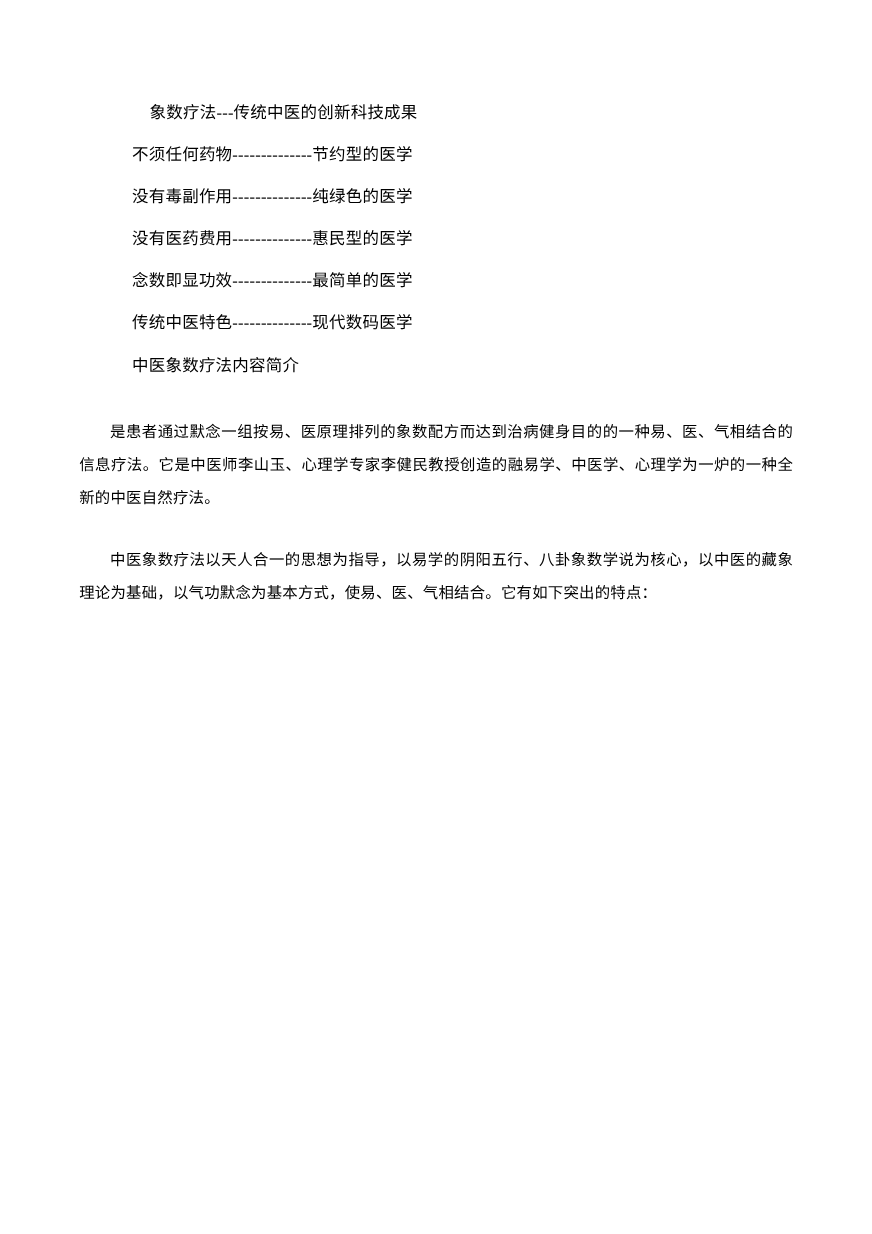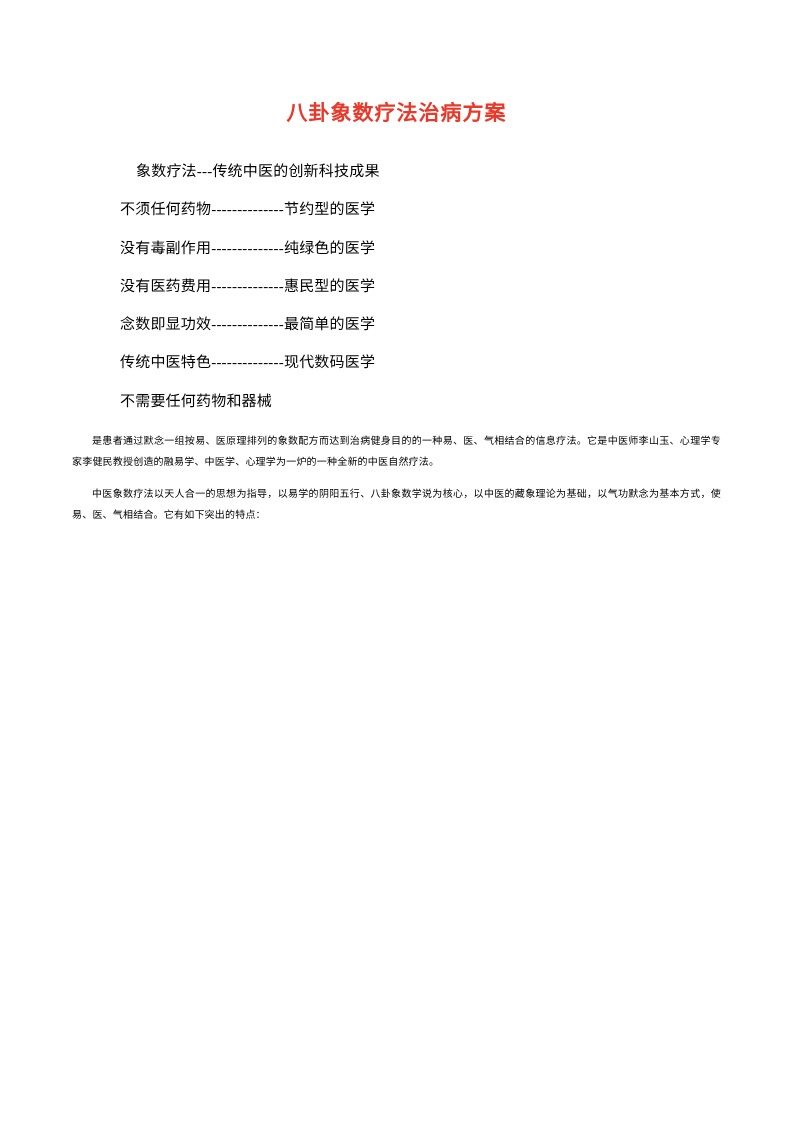--- a/index.html
+++ b/index.html
@@ -45,43 +45,43 @@
   .tagline.first {
     padding-left: 64px;
   }
   .subhead {
     font-size: 15px;
     line-height: 2.55;
     padding-left: 48px;
     letter-spacing: 0.2px;
   }
   .body-para {
-    font-size: 10px;
+    font-size: 14px;
     line-height: 2.15;
     text-align: justify;
     text-justify: inter-ideograph;
     text-indent: 2em;
-    margin: 10px 0 0 0;
+    margin: 27px 0 0 0;
     letter-spacing: 0.2px;
+    font-family: Liberation Mono, monospace;
   }
 </style>
 </head>
 <body>
 
 <div class="page">
 
-  <h1 class="doc-title">八卦象数疗法治病方案</h1>
 
   <div class="tagline-block">
     <div class="tagline first">象数疗法---传统中医的创新科技成果</div>
     <div class="tagline">不须任何药物--------------节约型的医学</div>
     <div class="tagline">没有毒副作用--------------纯绿色的医学</div>
     <div class="tagline">没有医药费用--------------惠民型的医学</div>
     <div class="tagline">念数即显功效--------------最简单的医学</div>
     <div class="tagline">传统中医特色--------------现代数码医学</div>
   </div>
 
-  <div class="subhead">不需要任何药物和器械</div>
+  <div class="subhead">中医象数疗法内容简介</div>
 
   <p class="body-para">是患者通过默念一组按易、医原理排列的象数配方而达到治病健身目的的一种易、医、气相结合的信息疗法。它是中医师李山玉、心理学专家李健民教授创造的融易学、中医学、心理学为一炉的一种全新的中医自然疗法。</p>
   <p class="body-para">中医象数疗法以天人合一的思想为指导，以易学的阴阳五行、八卦象数学说为核心，以中医的藏象理论为基础，以气功默念为基本方式，使易、医、气相结合。它有如下突出的特点：</p>
 
 </div>
 
 </body></html>

